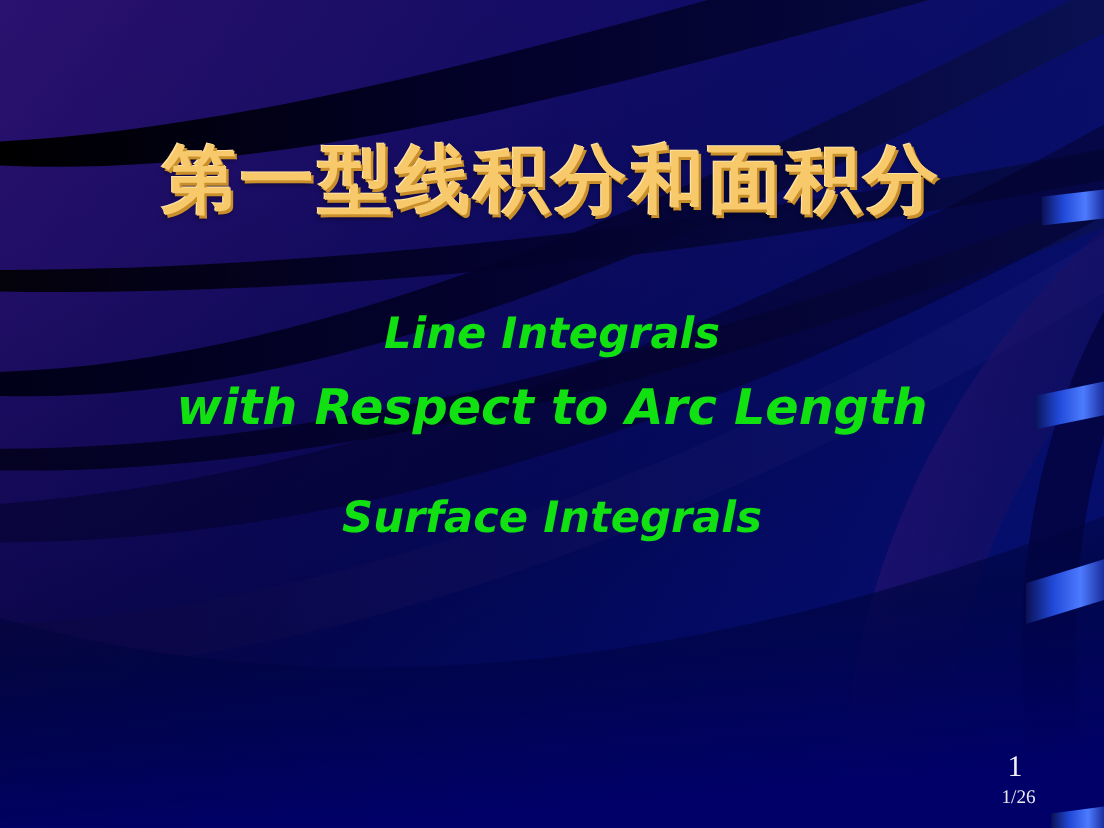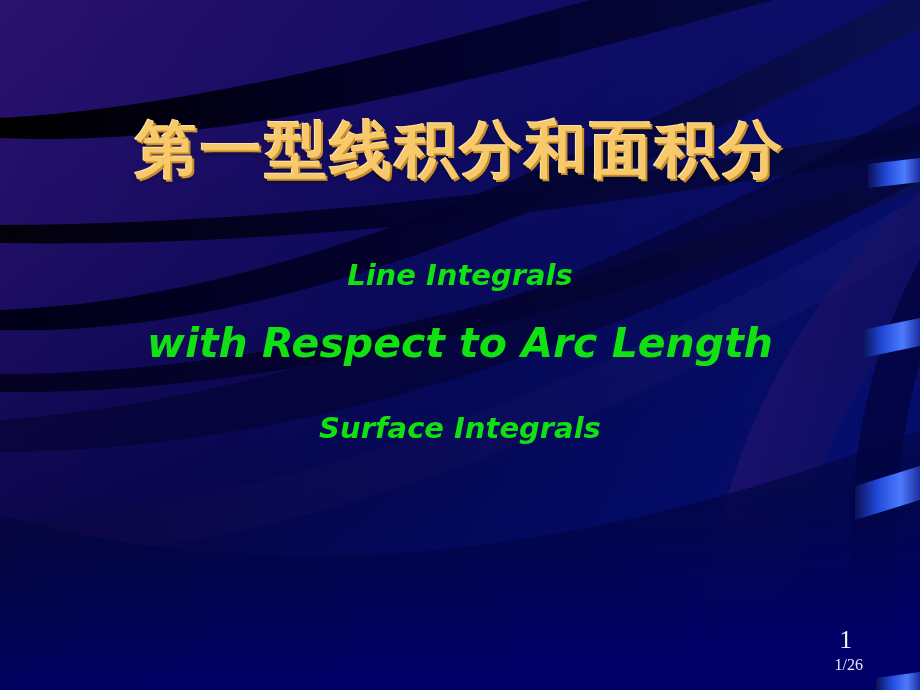--- a/index.html
+++ b/index.html
@@ -65,22 +65,22 @@
     white-space: nowrap;
   }
   #block-line {
     top: 259px;
     font-size: 40px;
   }
   #block-surface {
     top: 412px;
     font-size: 40px;
   }
-  .eng-line-1 { display: block; font-size: 29px; }
-  .eng-line-2 { display: block; font-size: 41px; margin-top: 28px; }
+  .eng-line-1 { display: block; font-size: 36px; }
+  .eng-line-2 { display: block; font-size: 41px; margin-top: 16px; }
 
   
   #page-num {
     position: absolute;
     right: 68px;
     top: 627px;
     font-family: "Liberation Serif", serif;
     font-size: 25px;
     color: #f2f2f5;
     line-height: 1;

